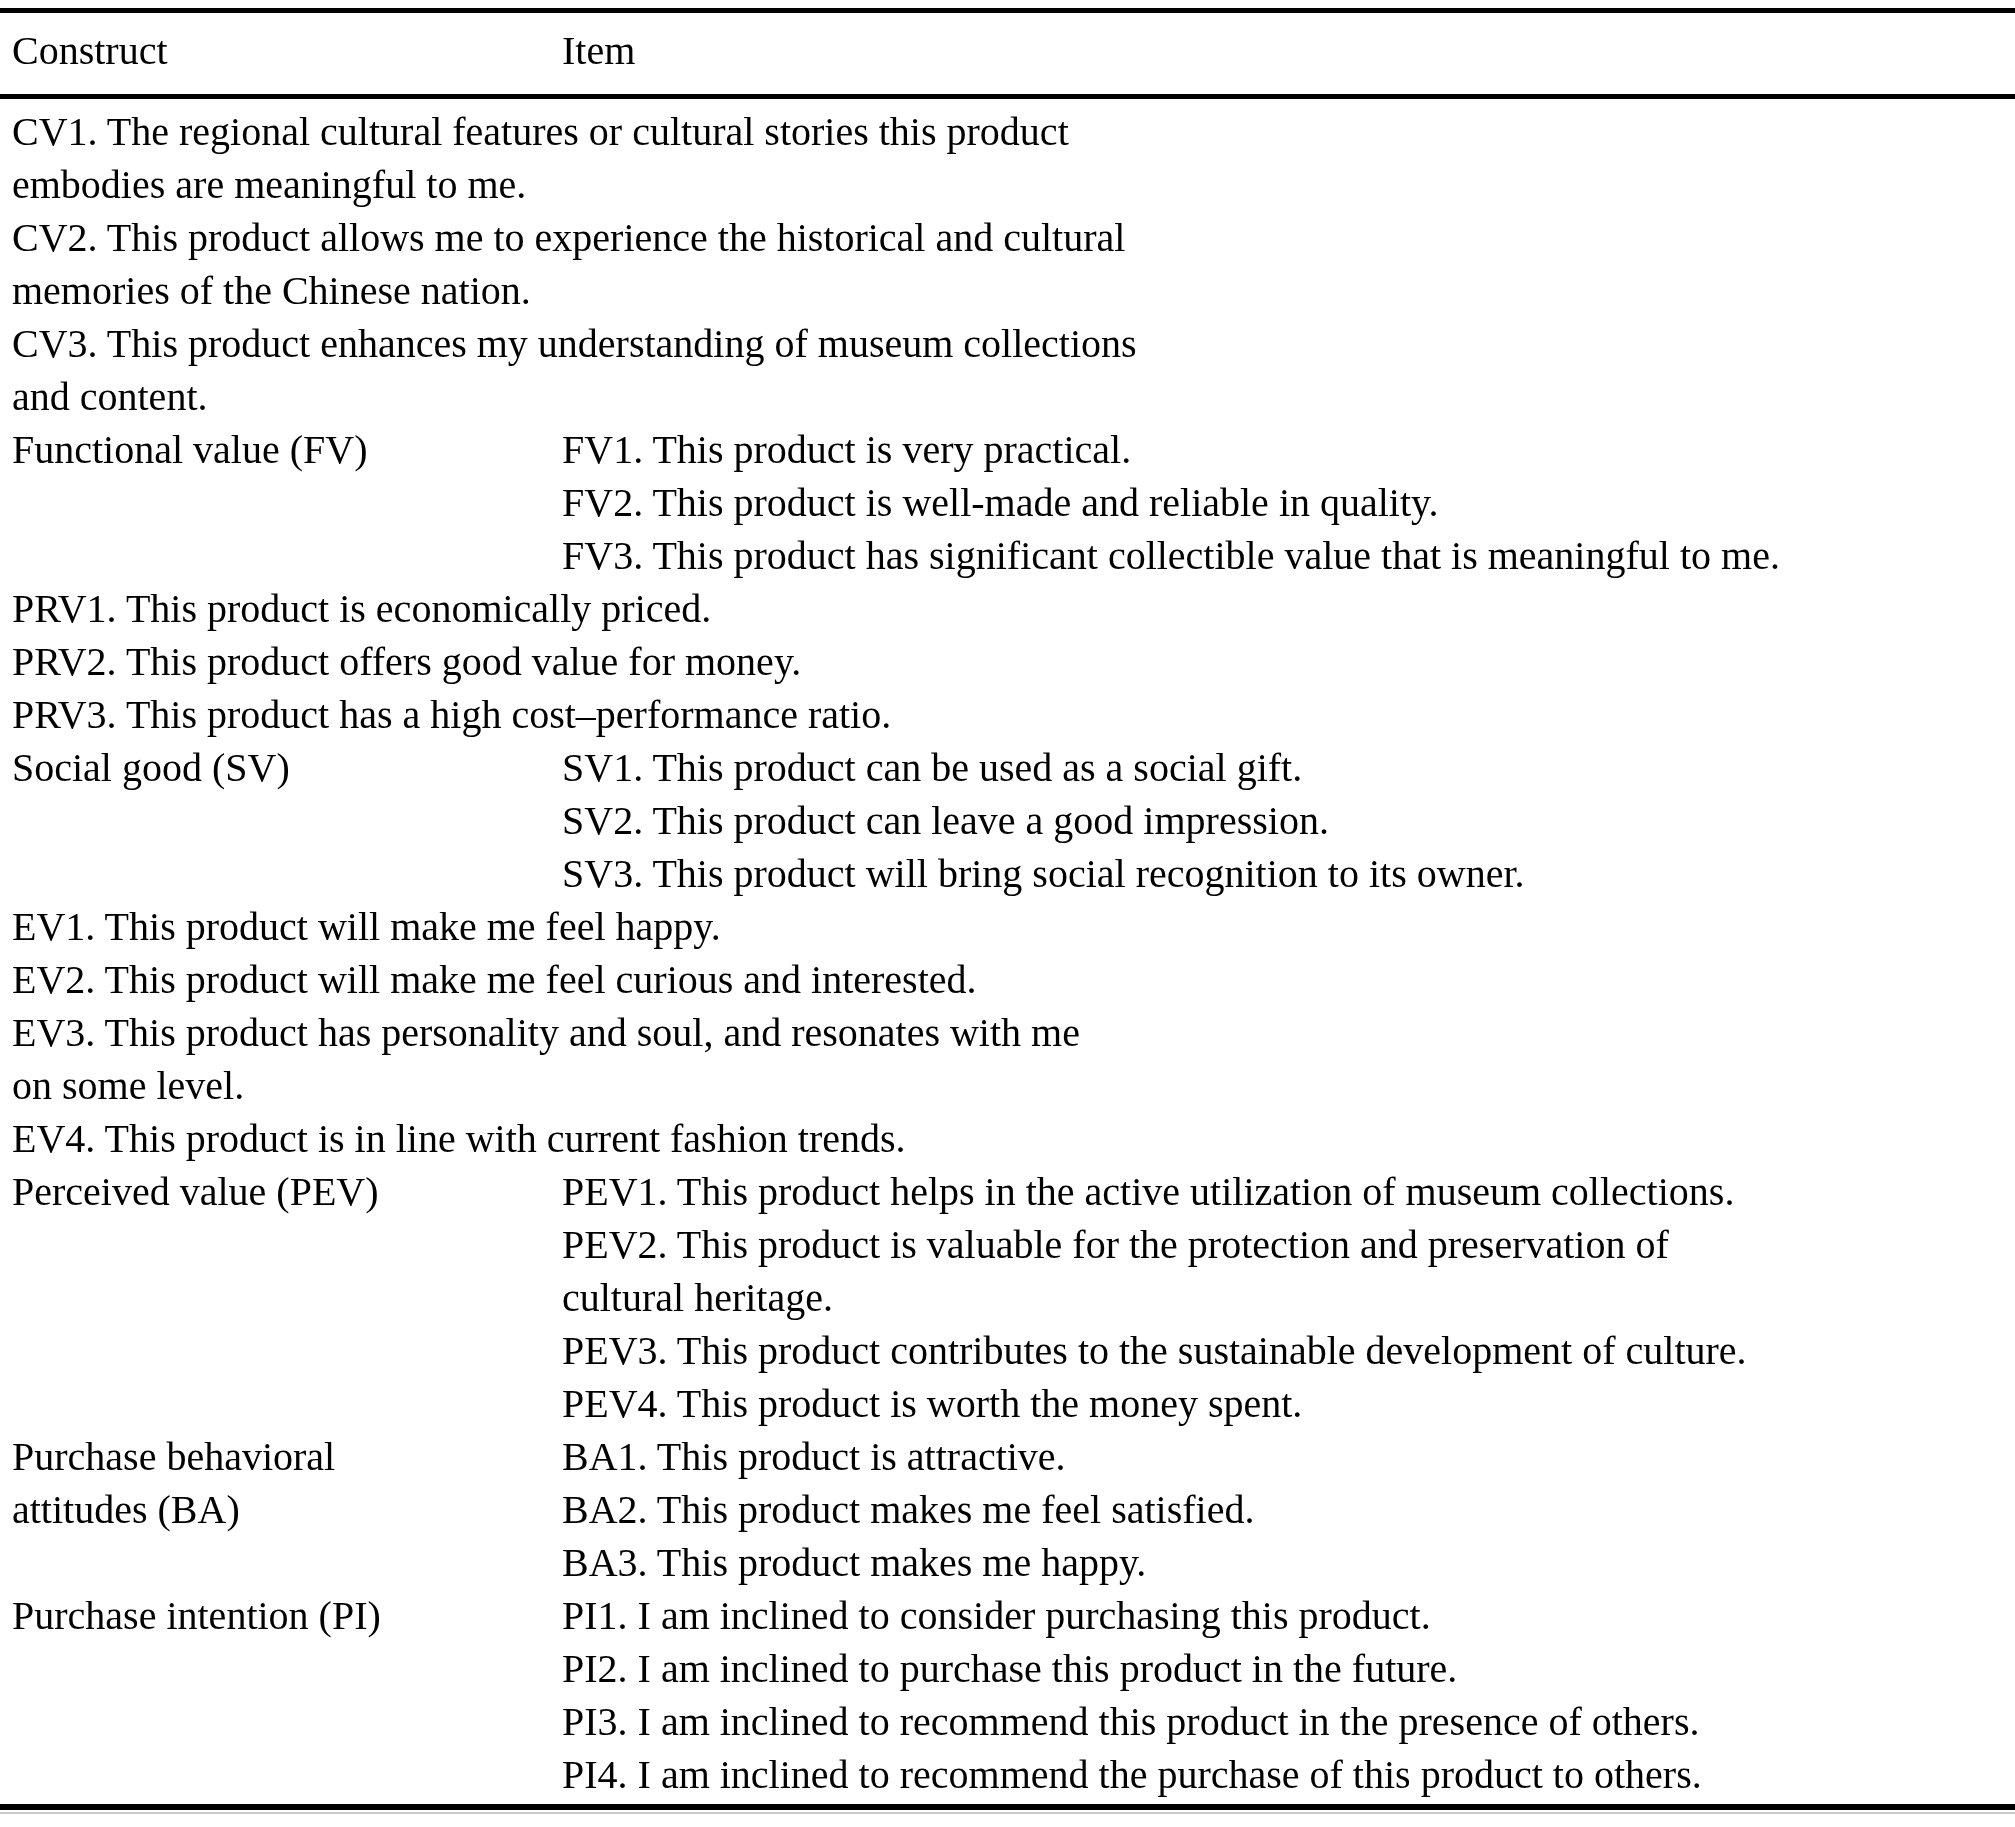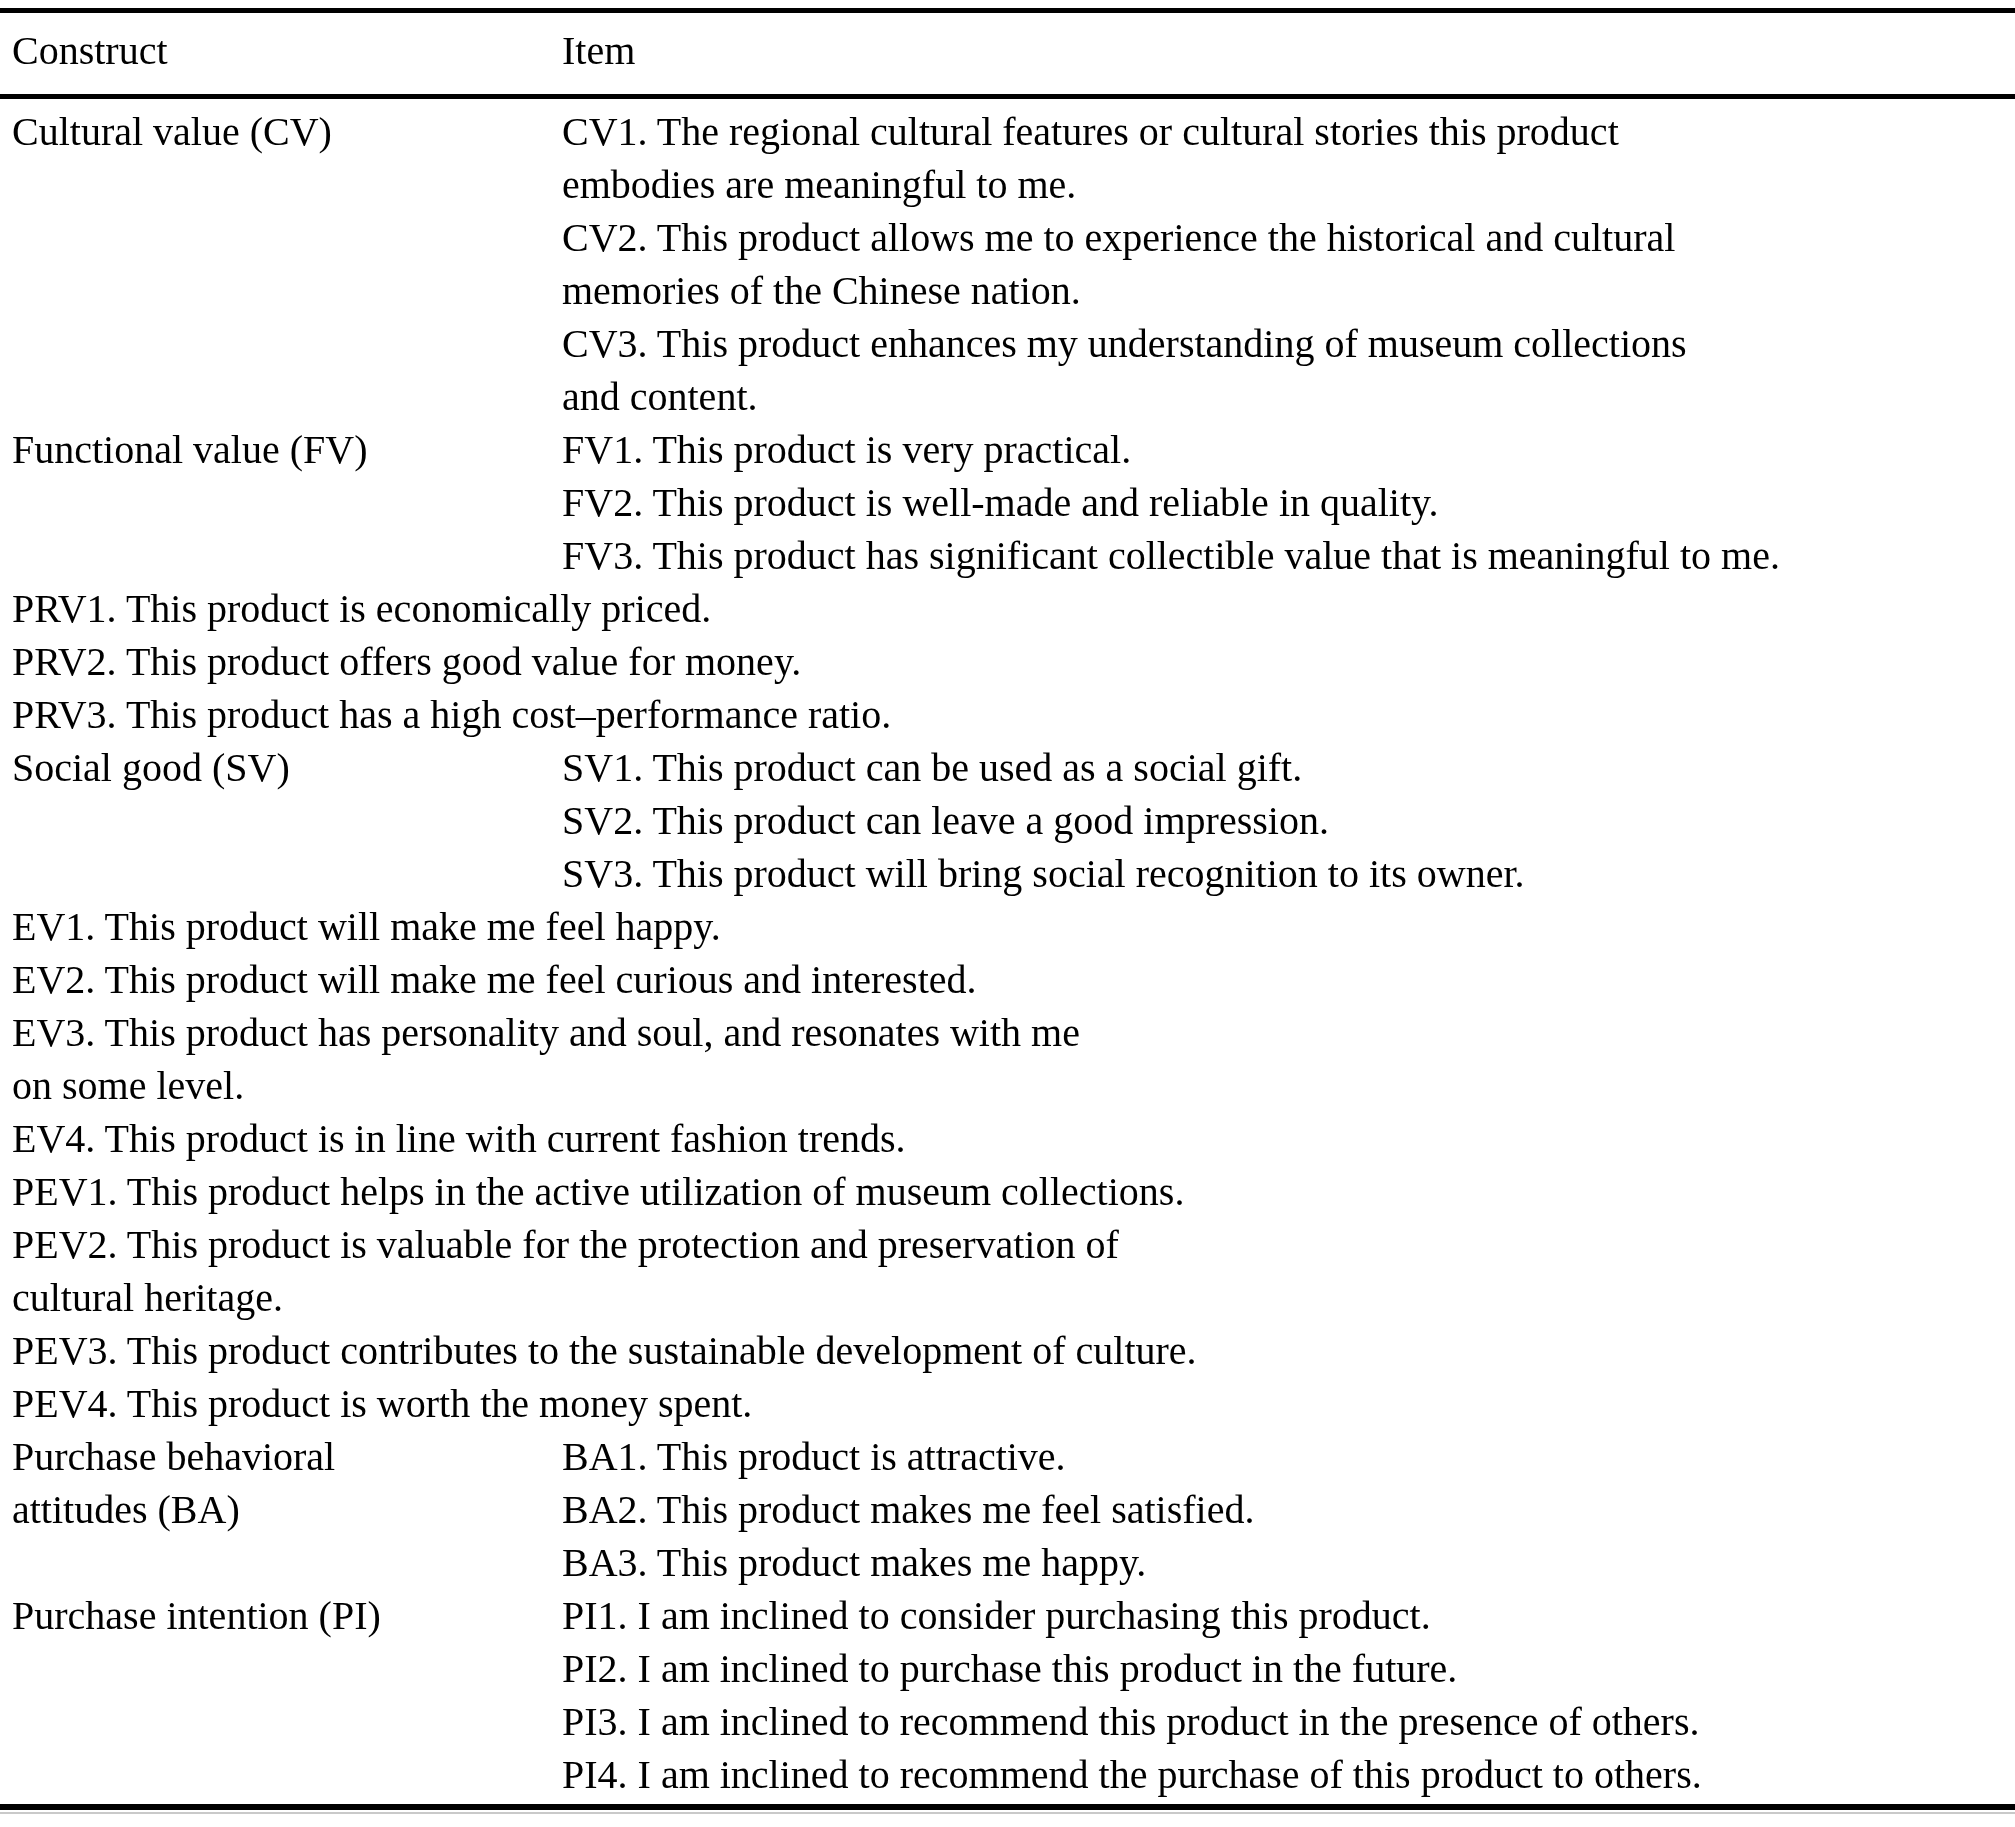--- a/index.html
+++ b/index.html
@@ -64,23 +64,20 @@
     <div class="cell line">Item</div>
 
   </div>
 
   <div class="rule-thick"></div>
 
   <div class="body-rows">
 
     <div class="grid-row">
       <div class="cell">
-        <div class="line">Cultural value (CV)</div>
-      </div>
-      <div class="cell">
         <div class="line">CV1. The regional cultural features or cultural stories this product</div>
         <div class="line">embodies are meaningful to me.</div>
         <div class="line">CV2. This product allows me to experience the historical and cultural</div>
         <div class="line">memories of the Chinese nation.</div>
         <div class="line">CV3. This product enhances my understanding of museum collections</div>
         <div class="line">and content.</div>
       </div>
 
     </div>
 
@@ -123,20 +120,23 @@
         <div class="line">EV2. This product will make me feel curious and interested.</div>
         <div class="line">EV3. This product has personality and soul, and resonates with me</div>
         <div class="line">on some level.</div>
         <div class="line">EV4. This product is in line with current fashion trends.</div>
       </div>
 
     </div>
 
     <div class="grid-row">
       <div class="cell">
+        <div class="line">Perceived value (PEV)</div>
+      </div>
+      <div class="cell">
         <div class="line">PEV1. This product helps in the active utilization of museum collections.</div>
         <div class="line">PEV2. This product is valuable for the protection and preservation of</div>
         <div class="line">cultural heritage.</div>
         <div class="line">PEV3. This product contributes to the sustainable development of culture.</div>
         <div class="line">PEV4. This product is worth the money spent.</div>
       </div>
 
     </div>
 
     <div class="grid-row">

